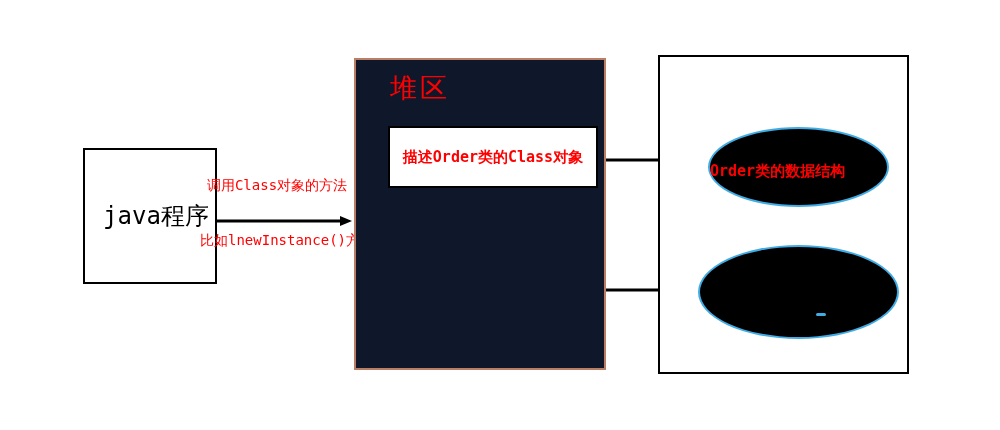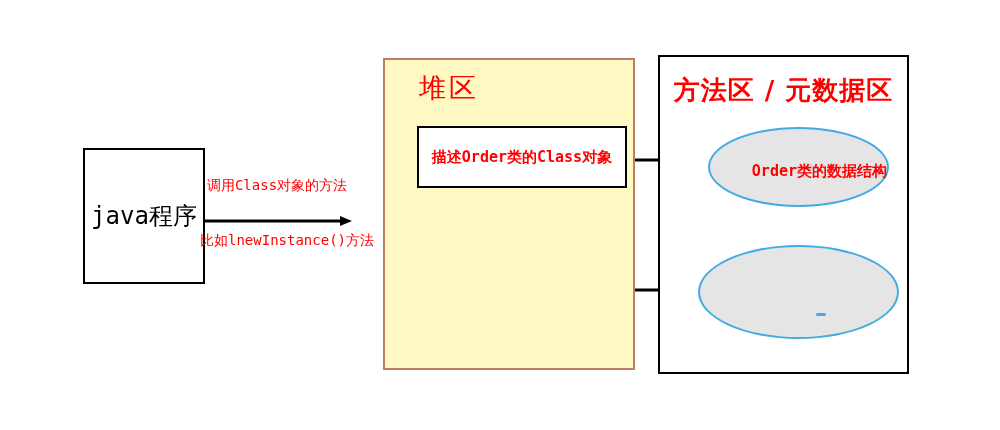--- a/index.html
+++ b/index.html
@@ -6,34 +6,34 @@
   .stage{
     position:relative;width:1000px;height:430px;background:#ffffff;overflow:hidden;
     font-family:"DejaVu Sans","Liberation Sans",sans-serif;
   }
   .arrows{position:absolute;left:0;top:0;width:1000px;height:430px;pointer-events:none;}
 
   .java-box{
     position:absolute;left:83px;top:148px;width:118px;height:132px;
     border:2px solid var(--black);display:flex;align-items:center;justify-content:center;
     font-family:"DejaVu Sans Mono","Liberation Mono",monospace;
-    font-size:24px;color:#000;background:#fff;
+    font-size:24px;color:#000;background:#fff;padding-left:12px;
   }
 
   .lbl{
     position:absolute;color:var(--red);font-weight:normal;font-size:14px;
     font-family:"DejaVu Sans Mono","Liberation Mono",monospace;
     text-align:center;white-space:nowrap;
   }
   .lbl-call{left:201px;top:177px;width:152px;}
   .lbl-inst{left:200px;top:232px;width:172px;}
 
   .heap-box{
     position:absolute;left:354px;top:58px;width:248px;height:308px;
-    border:2px solid var(--brown);background:#fef9c3;margin-left:29px;
+    border:2px solid var(--brown);background:#0f172a;
   }
   .heap-title{
     position:absolute;left:34px;top:10px;
     font-family:"DejaVu Serif","Liberation Serif",serif;
     font-size:27px;color:var(--red);letter-spacing:3px;white-space:nowrap;
   }
   .inner-box{
     position:absolute;left:32px;width:206px;border:2px solid var(--black);
     display:flex;align-items:center;justify-content:center;background:#fff;
     color:var(--red);font-weight:bold;font-size:15px;
@@ -46,21 +46,21 @@
     position:absolute;left:658px;top:55px;width:247px;height:315px;
     border:2px solid var(--black);background:#fff;
   }
   .method-title{
     position:absolute;left:0;top:16px;width:100%;text-align:center;
     font-family:"DejaVu Serif","Liberation Serif",serif;font-weight:bold;
     font-size:26px;color:var(--red);letter-spacing:1px;white-space:nowrap;
   }
   .ellipse{
     position:absolute;border:2px solid var(--blue);border-radius:50%;
-    display:flex;align-items:center;justify-content:flex-end;background:#e5e5e5;
+    display:flex;align-items:center;justify-content:flex-start;background:#000000;
     color:var(--red);font-weight:bold;font-size:15px;
     font-family:"DejaVu Sans Mono","Liberation Mono",monospace;white-space:nowrap;
   }
   .ellipse.order-e{left:48px;top:70px;width:177px;height:76px;}
   .ellipse.user-e{left:38px;top:188px;width:197px;height:90px;}
   .ellipse .e-label{margin-top:8px;}
   .dash{
     position:absolute;left:116px;top:66px;width:10px;height:3px;
     background:var(--blue);border-radius:2px;
   }
@@ -89,21 +89,20 @@
   <div class="lbl lbl-inst">比如lnewInstance()方法</div>
 
   <div class="heap-box">
     <div class="heap-title">堆区</div>
     <div class="inner-box order">
       <span>描述Order类的Class对象</span>
     </div>
   </div>
 
   <div class="method-box">
-    <div class="method-title">方法区 / 元数据区</div>
     <div class="ellipse order-e">
       <span class="e-label">Order类的数据结构</span>
     </div>
     <div class="ellipse user-e">
       <span class="dash"></span>
     </div>
   </div>
 
 </div>
 

